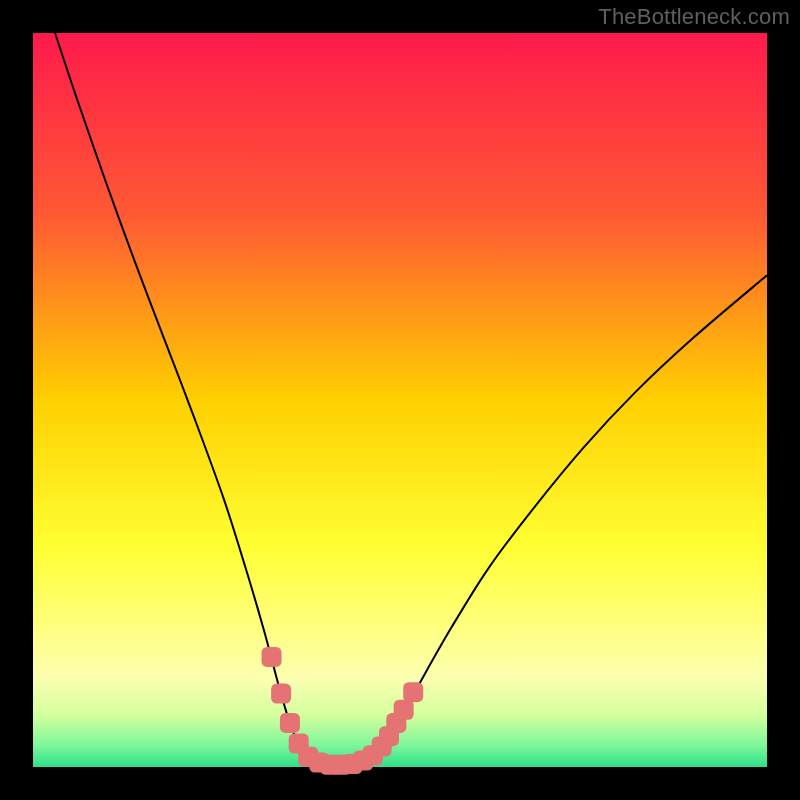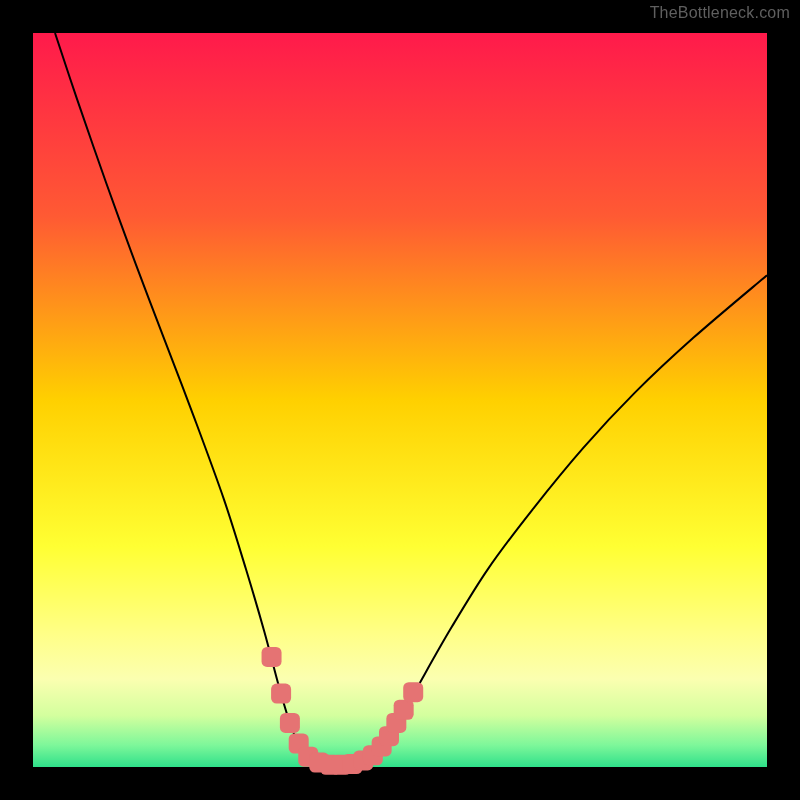--- a/index.html
+++ b/index.html
@@ -16,21 +16,21 @@
     top: 0;
     left: 0;
     width: 800px;
     height: 800px;
   }
   .watermark {
     position: absolute;
     top: 4px;
     right: 10px;
     color: #5f5f5f;
-    font-size: 16px;
+    font-size: 22px;
     font-weight: 500;
     letter-spacing: 0.2px;
   }
 </style>
 </head>
 <body>
 
 <svg class="stage" viewBox="0 0 800 800" preserveAspectRatio="none">
   <defs>
     <linearGradient id="bg-grad" x1="0" y1="0" x2="0" y2="1">

